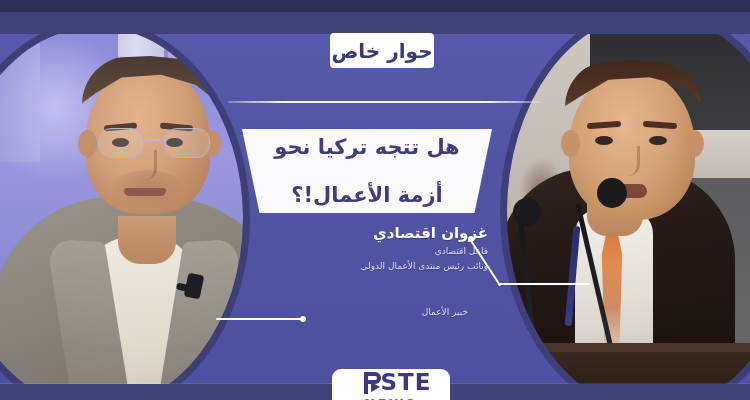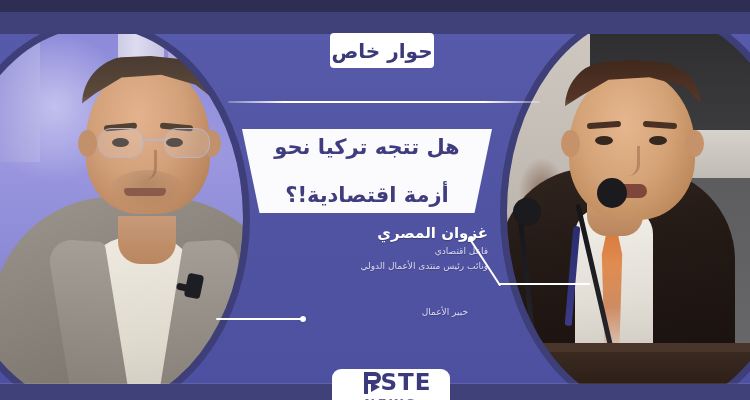--- a/index.html
+++ b/index.html
@@ -427,25 +427,25 @@
   <div class="band-seam"></div>
 
   <div id="badge">
     <span>حوار خاص</span>
   </div>
 
   <div id="divider"></div>
 
   <div id="title-plaque">
     <div class="tline">هل تتجه تركيا نحو</div>
-    <div class="tline">أزمة اقتصادية!؟</div>
+    <div class="tline">أزمة الأعمال!؟</div>
   </div>
 
   <div class="name-block" id="name-1">
-    <div class="nm">غزوان المصري</div>
+    <div class="nm">غزوان اقتصادي</div>
     <div class="role">فاعل اقتصادي</div>
     <div class="role">ونائب رئيس منتدى الأعمال الدولي</div>
   </div>
   <div class="conn-dot" id="dot-1"></div>
   <div class="conn-line" id="seg-1a"></div>
   <div class="conn-line" id="seg-1b"></div>
 
   <div class="name-block" id="name-2">
     <div class="role">خبير الأعمال</div>
   </div>

